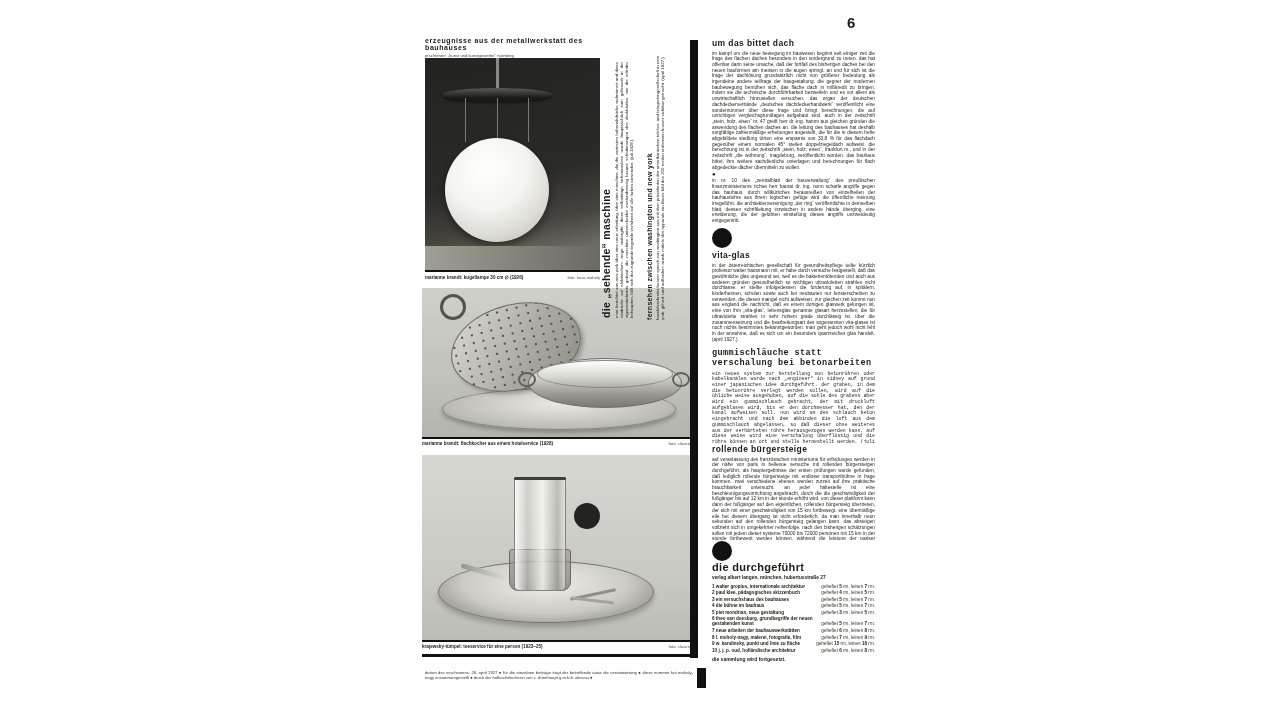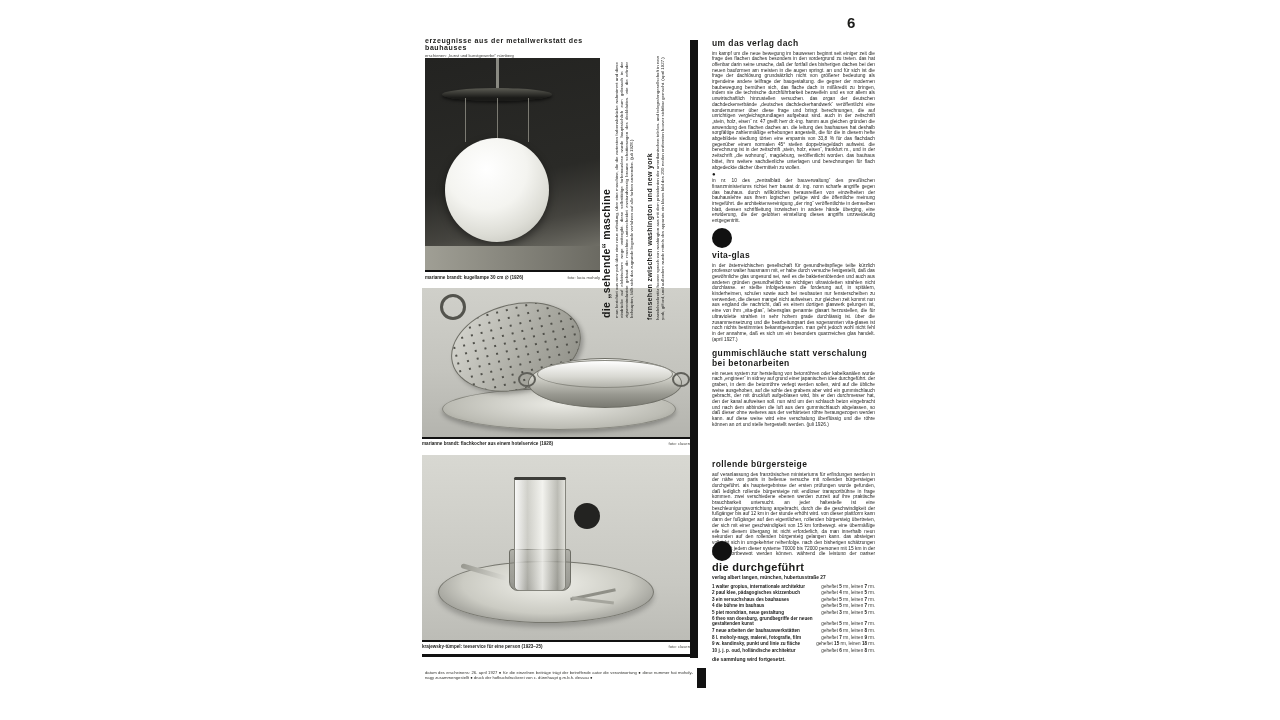--- a/index.html
+++ b/index.html
@@ -80,22 +80,22 @@
   .rb{font-size:4.4px;line-height:5px;text-align:justify;color:#2a2a28;}
   
   .vbar{left:690px;top:40px;width:8px;height:618px;background:#111;}
   
   .sec{position:absolute;left:712px;width:163px;overflow:hidden;}
   .sec h3{margin:0 0 2.5px 0;font-size:8.5px;font-weight:bold;letter-spacing:.4px;}
   .body{font-size:4.8px;line-height:5.7px;text-align:justify;color:#252523;}
   .pdot{font-size:6px;line-height:8px;}
   .sec0{top:38px;height:190px;}
   .sec1{top:250px;height:98px;}
-  .sec2{top:348px;height:95px;}
-  .sec3{top:459px;height:96px;}
+  .sec2{top:348px;height:95px;font-family:Liberation Mono, monospace;}
+  .sec3{top:444px;height:96px;}
   .bigdot{width:20px;height:20px;border-radius:50%;background:#111;}
   .dot1{left:712px;top:228px;}
   .dot2{left:712px;top:541px;}
   
   .books{left:712px;top:561px;width:163px;}
   .books h2{margin:0;font-size:11px;font-weight:bold;letter-spacing:.3px;}
   .books .pub{font-size:4.8px;font-weight:bold;margin:2px 0 3.5px 0;}
   .book-row{display:flex;justify-content:space-between;align-items:flex-end;font-size:4.6px;
     font-weight:bold;margin-bottom:1.6px;gap:4px;}
   .book-title{flex:1;}
@@ -182,21 +182,21 @@
   <div class="rot-wrap rotB">
     <div class="rot-inner">
       <div class="rh">fernsehen zwischen washington und new york</div>
       <div class="rb">handelssekretär hoover sprach von washington aus mit dem präsidenten der amerikanischen telefon- und telegrafengesellschaft in new york, gifford, und außerdem wurde mittels des apparats ein klares bild des 200 meilen entfernten hoover sichtbar gemacht. (april 1927.)</div>
     </div>
   </div>
 
   <div class="abs vbar"></div>
 
   <div class="sec sec0">
-    <h3>um das verlag dach</h3>
+    <h3>um das bittet dach</h3>
     <div class="body">im kampf um die neue bewegung im bauwesen beginnt seit einiger zeit die frage des flachen daches besonders in den vordergrund zu treten. das hat offenbar darin seine ursache, daß der fortfall des bisherigen daches bei den neuen bauformen am meisten in die augen springt. an und für sich ist die frage der dachlösung grundsätzlich nicht von größerer bedeutung als irgendeine andere teilfrage der baugestaltung. die gegner der modernen baubewegung bemühen sich, das flache dach in mißkredit zu bringen, indem sie die technische durchführbarkeit bezweifeln und es vor allem als unwirtschaftlich hinzustellen versuchen. das organ der deutschen dachdeckerverbände „deutsches dachdeckerhandwerk“ veröffentlicht eine sondernummer über diese frage und bringt berechnungen, die auf unrichtigen vergleichsgrundlagen aufgebaut sind. auch in der zeitschrift „stein, holz, eisen“ nr. 47 greift herr dr.-ing. hamm aus gleichen gründen die anwendung des flachen daches an. die leitung des bauhauses hat deshalb sorgfältige zahlenmäßige erhebungen angestellt, die für die in diesem hefte abgebildete siedlung törten eine ersparnis von 33,8 % für das flachdach gegenüber einem normalen 45° steilen doppelziegeldach aufweist. die berechnung ist in der zeitschrift „stein, holz, eisen“, frankfurt m., und in der zeitschrift „die wohnung“, magdeburg, veröffentlicht worden. das bauhaus bittet, ihm weitere sachdienliche unterlagen und berechnungen für flach abgedeckte dächer übermitteln zu wollen.</div>
     <div class="pdot">●</div>
     <div class="body">in nr. 10 des „zentralblatt der bauverwaltung“ des preußischen finanzministeriums richtet herr baurat dr. ing. nonn scharfe angriffe gegen das bauhaus. durch willkürliches herausreißen von einzelheiten der bauhauslehre aus ihrem logischen gefüge wird die öffentliche meinung irregeführt. die architektenvereinigung „der ring“ veröffentlichte in demselben blatt, dessen schriftleitung inzwischen in andere hände überging, eine erwiderung, die der gelobten einstellung dieses angriffs unzweideutig entgegentritt.</div>
   </div>
 
   <div class="abs bigdot dot1"></div>
 
   <div class="sec sec1">
     <h3>vita-glas</h3>
     <div class="body">in der österreichischen gesellschaft für gesundheitspflege teilte kürzlich professor walter hausmann mit, er habe durch versuche festgestellt, daß das gewöhnliche glas ungesund sei, weil es die bakterientötenden und auch aus anderen gründen gesundheitlich so wichtigen ultravioletten strahlen nicht durchlasse. er stellte infolgedessen die forderung auf, in spitälern, kinderheimen, schulen sowie auch bei neubauten nur fensterscheiben zu verwenden, die diesen mangel nicht aufweisen. zur gleichen zeit kommt nun aus england die nachricht, daß es einem dortigen glaswerk gelungen ist, eine von ihm „vita-glas“, lebensglas genannte glasart herzustellen, die für ultraviolette strahlen in sehr hohem grade durchlässig ist. über die zusammensetzung und die bearbeitungsart des sogenannten vita-glases ist noch nichts bestimmtes bekanntgeworden. man geht jedoch wohl nicht fehl in der annahme, daß es sich um ein besonders quarzreiches glas handelt. (april 1927.)</div>

